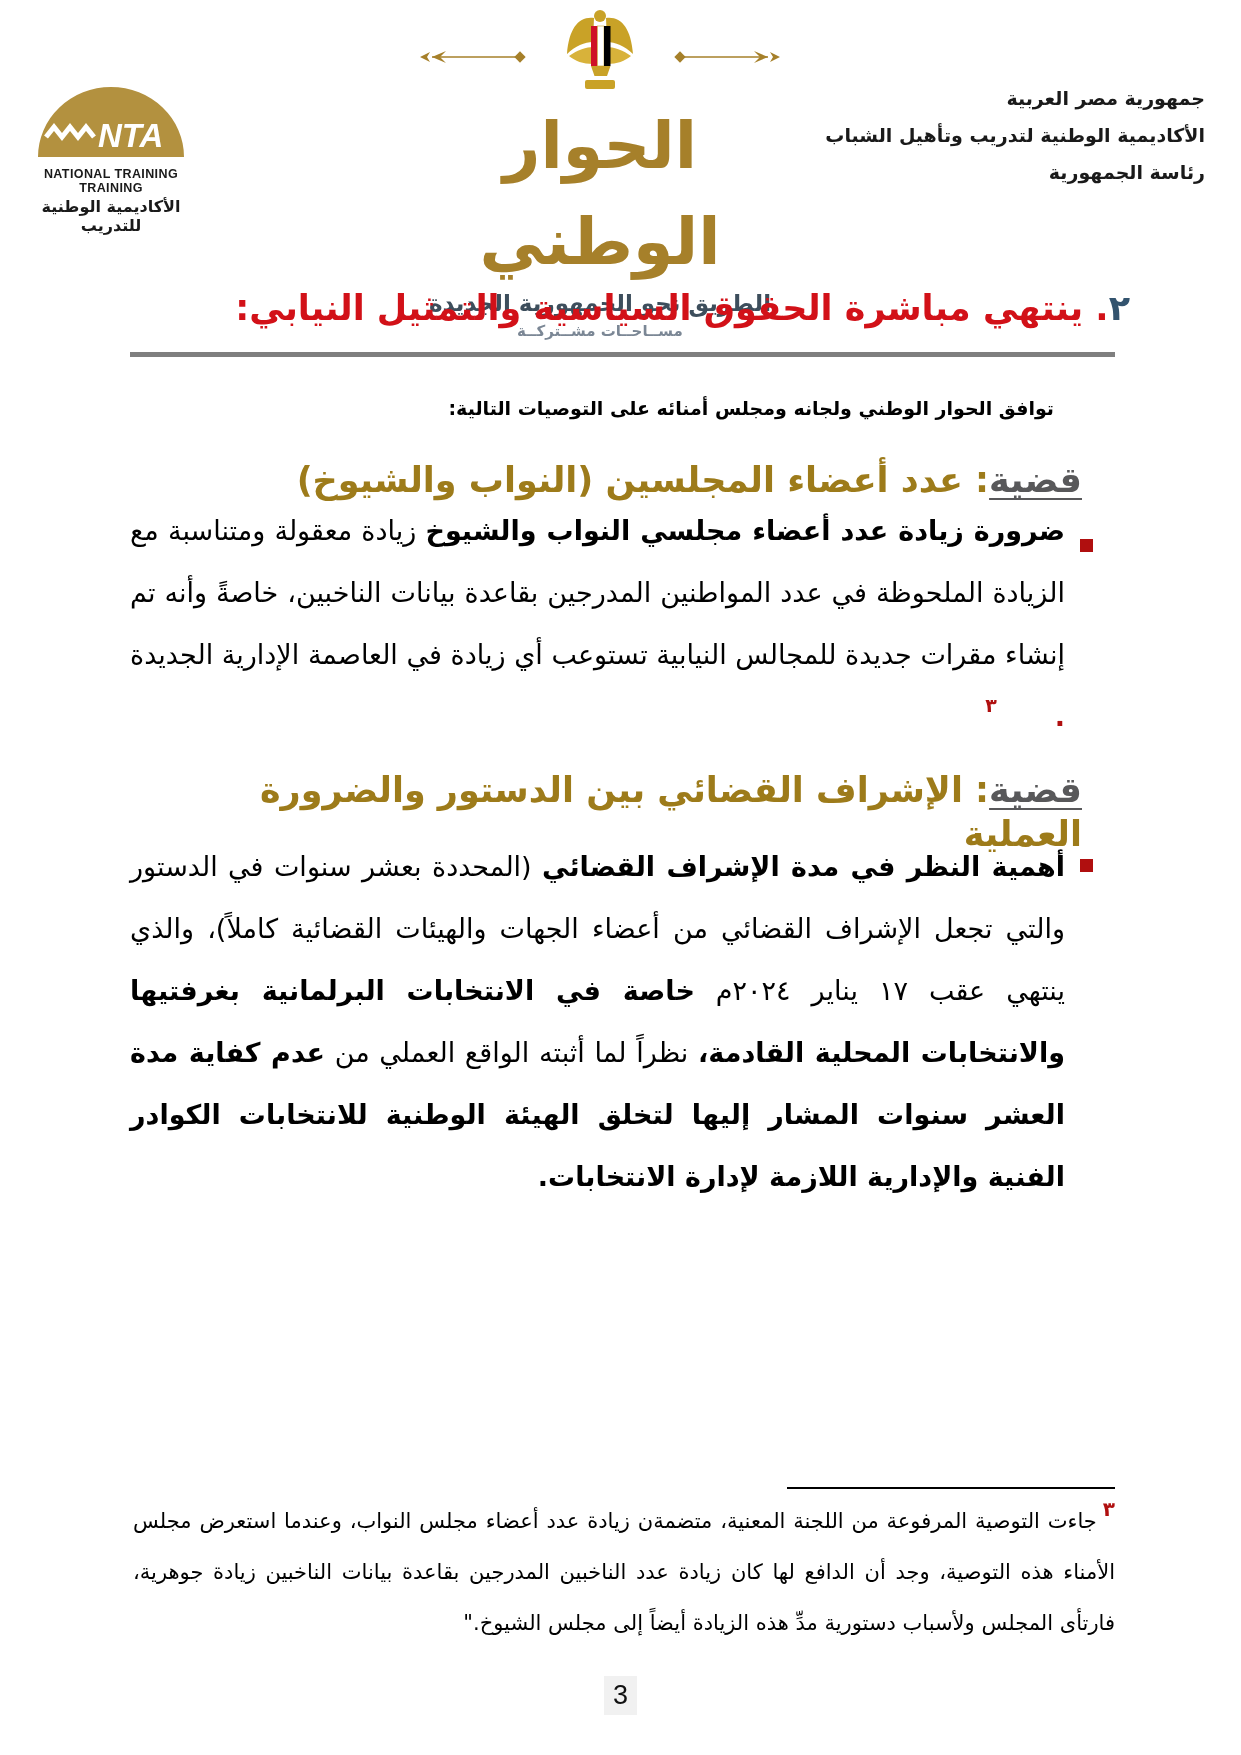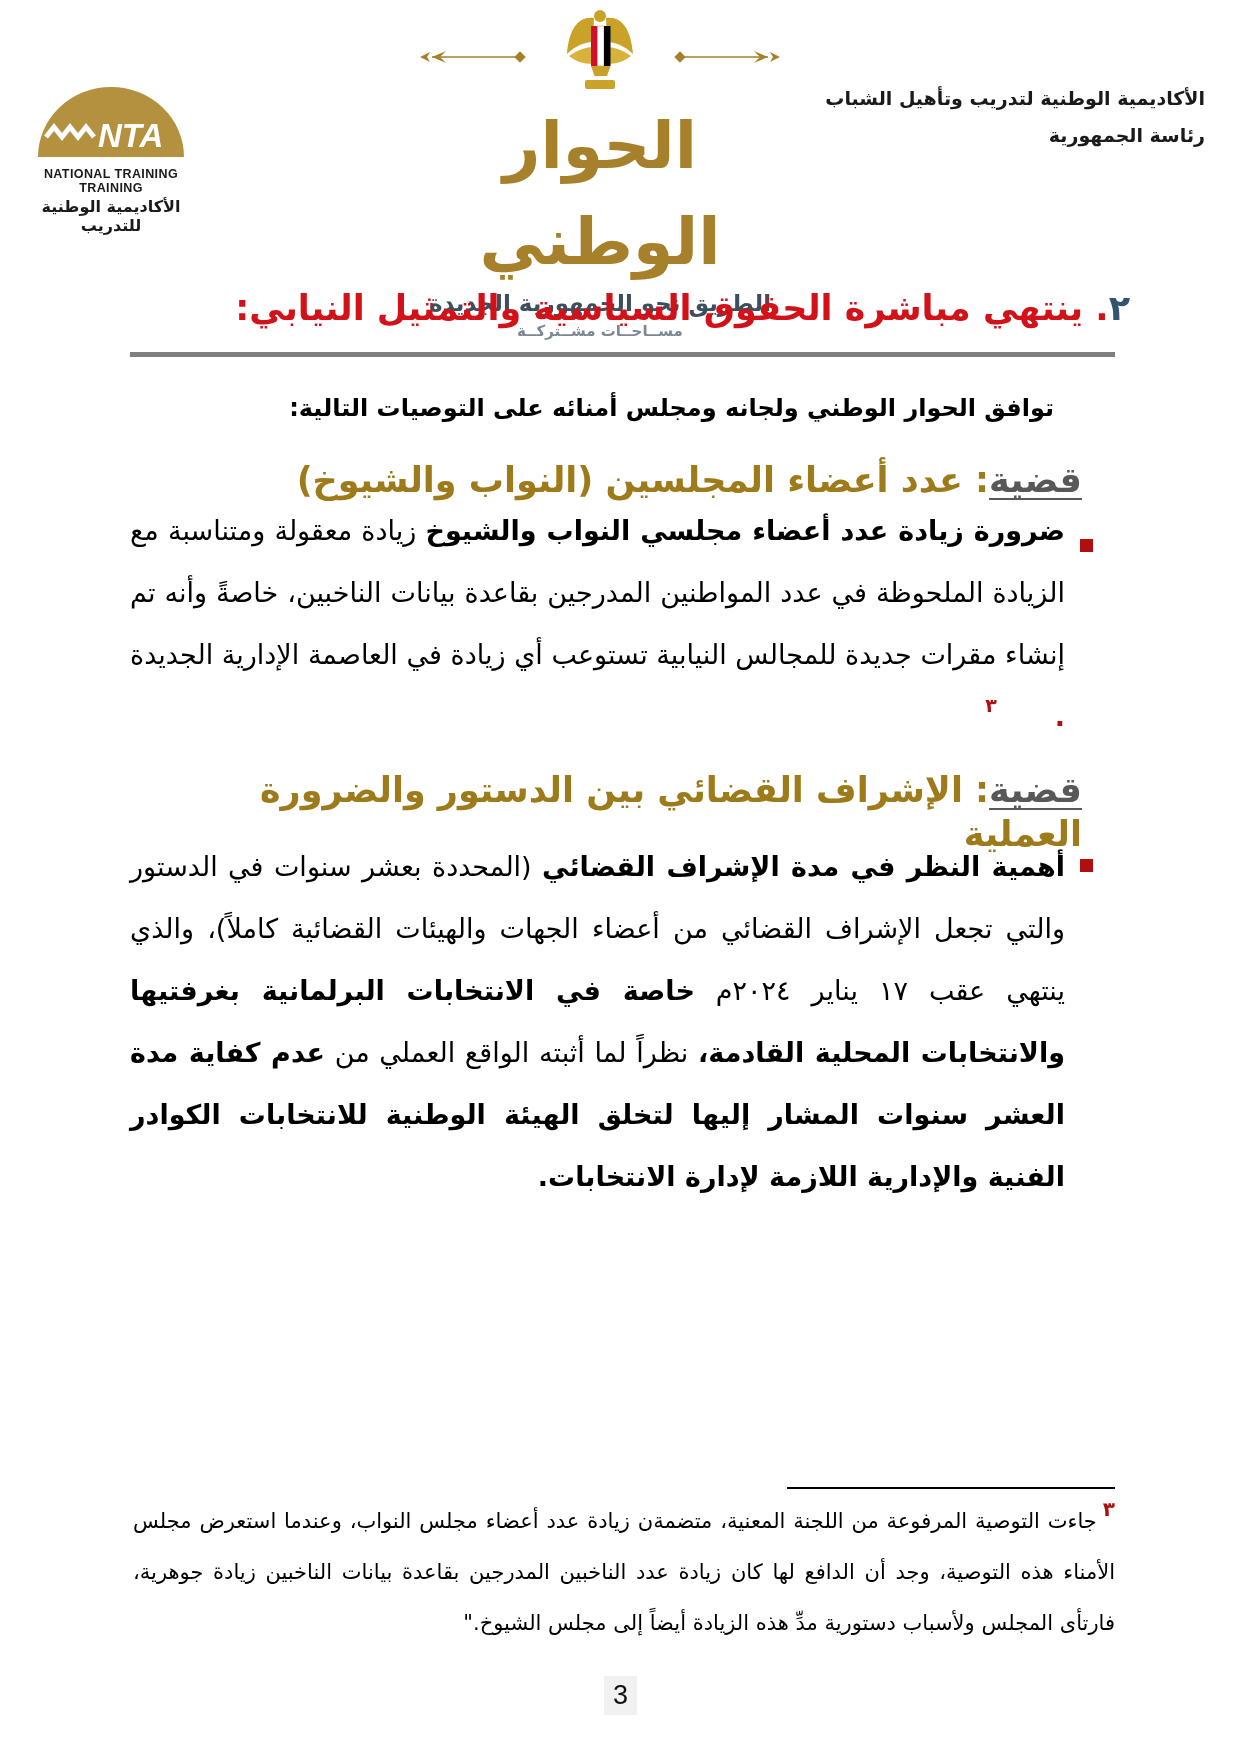--- a/index.html
+++ b/index.html
@@ -22,21 +22,21 @@
 
   .state-block{position:absolute;right:36px;top:80px;direction:rtl;text-align:right;font-size:19px;font-weight:700;color:#1a1a1a;line-height:37px;}
 
   
   .section-heading{position:absolute;top:272px;left:130px;right:111px;direction:rtl;text-align:right;font-size:35px;font-weight:700;line-height:72px;}
   .section-number{color:#33536e;}
   .section-dot{color:#d21118;}
   .section-title{color:#d21118;}
   .heading-underline{position:absolute;top:352px;left:130px;width:985px;height:5px;background:#7f7f7f;}
 
-  .intro-line{position:absolute;top:388px;right:187px;left:130px;direction:rtl;text-align:right;font-size:24px;font-weight:700;color:#000;line-height:40px;}
+  .intro-line{position:absolute;top:388px;right:187px;left:130px;direction:rtl;text-align:right;font-size:19px;font-weight:700;color:#000;line-height:40px;}
 
   .issue-heading{position:absolute;right:159px;left:130px;direction:rtl;text-align:right;font-size:35px;font-weight:700;line-height:44px;}
   .issue-heading .label{color:#58585a;text-decoration:underline;text-decoration-thickness:2px;text-underline-offset:6px;}
   .issue-heading .rest{color:#9d7b1a;}
   #issue1-heading{top:458px;}
   #issue2-heading{top:768px;}
 
   
   .bullet-par{position:absolute;left:130px;right:176px;direction:rtl;text-align:justify;font-size:27px;color:#000;line-height:62px;}
   .bullet-par .b{font-weight:700;}
@@ -99,20 +99,21 @@
         <path d="M30,60 L49.5,60 L46,70 L33.5,70 Z" fill="#c9a227"></path>
         <rect x="24" y="74" width="30" height="9" rx="2" fill="#c9a227"></rect>
       </svg>
     </div>
     <div class="dialogue-title">الحوار الوطني</div>
     <div class="dialogue-tagline1">الطريق نحو الجمهورية الجديدة</div>
     <div class="dialogue-tagline2">مســاحــات مشــتركــة</div>
   </div>
 
   <div class="state-block">
+    <div>جمهورية مصر العربية</div>
     <div>الأكاديمية الوطنية لتدريب وتأهيل الشباب</div>
     <div>رئاسة الجمهورية</div>
   </div>
 
   <div class="section-heading">
     <span class="section-number">٢</span><span class="section-dot">.</span><span class="section-title"> ينتهي مباشرة الحقوق السياسية والتمثيل النيابي:</span>
   </div>
   <div class="heading-underline"></div>
 
   <div class="intro-line">توافق الحوار الوطني ولجانه ومجلس أمنائه على التوصيات التالية:</div>

